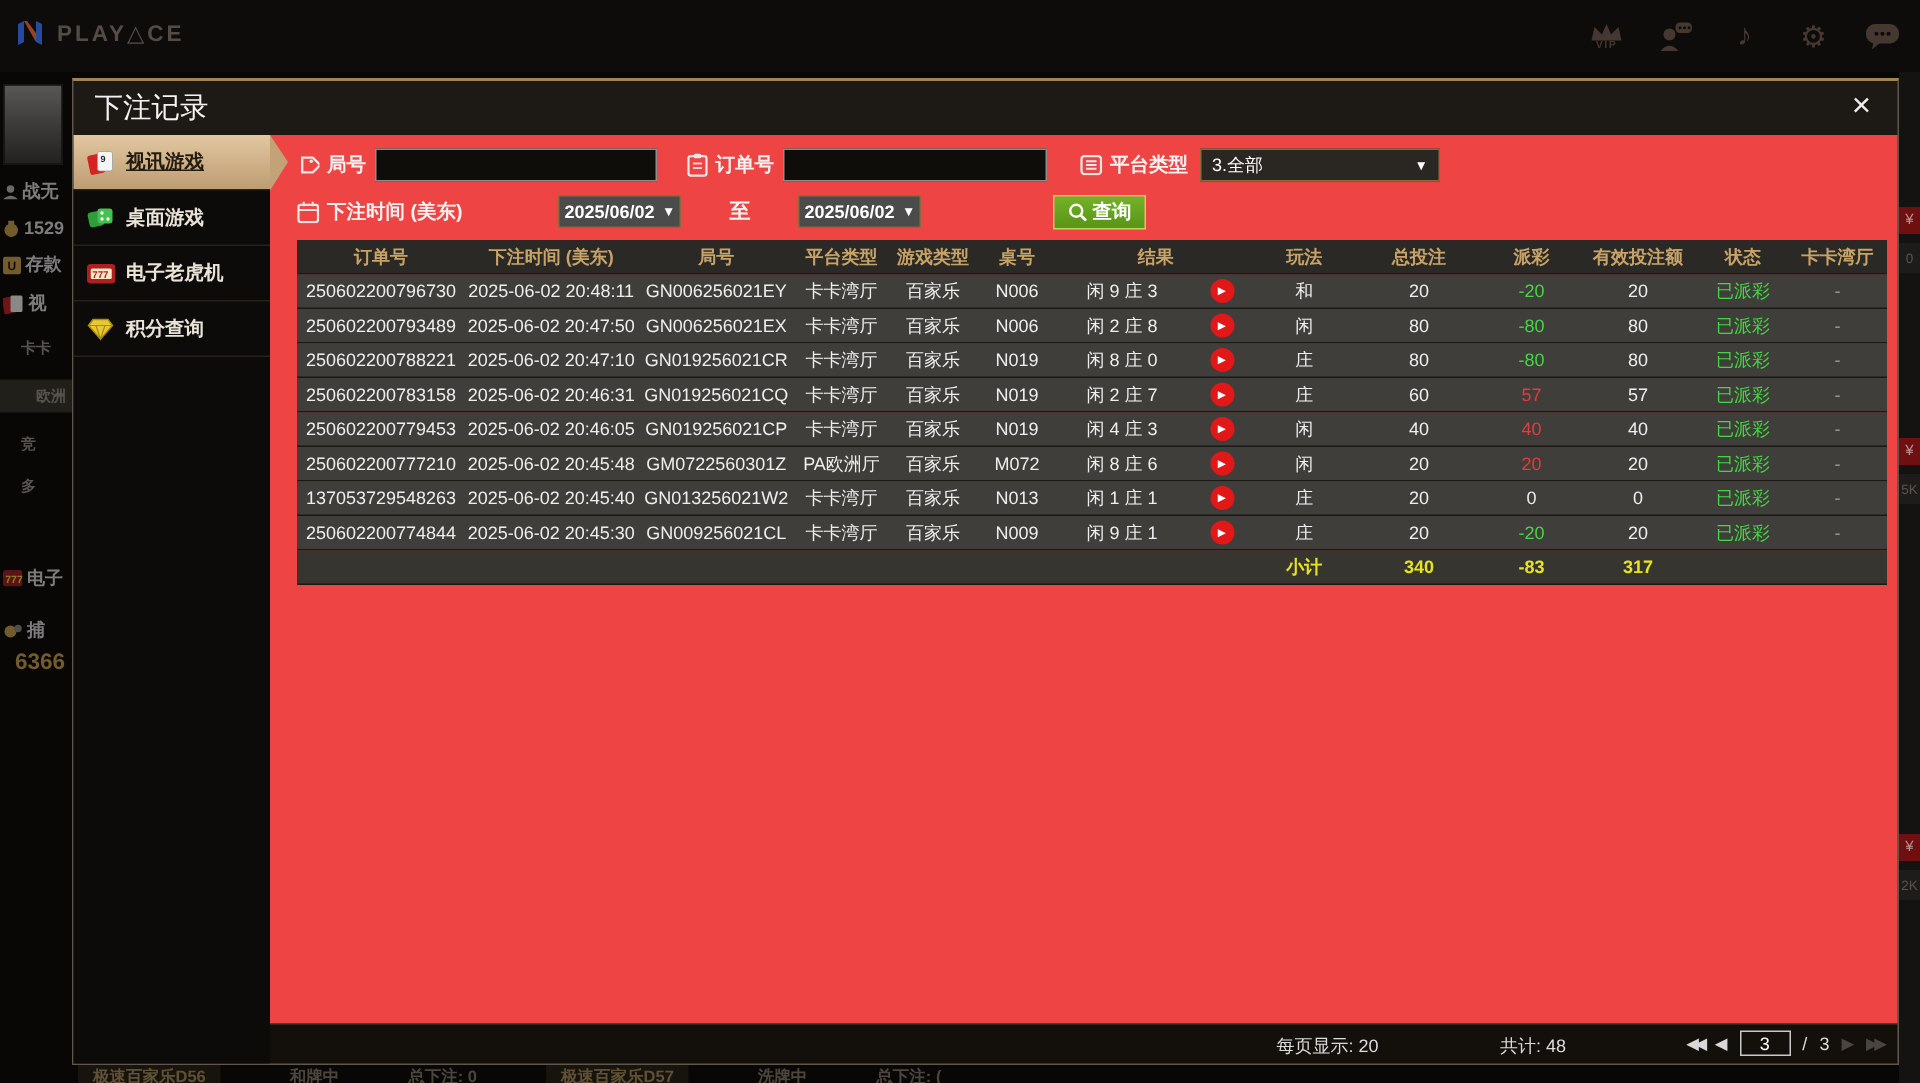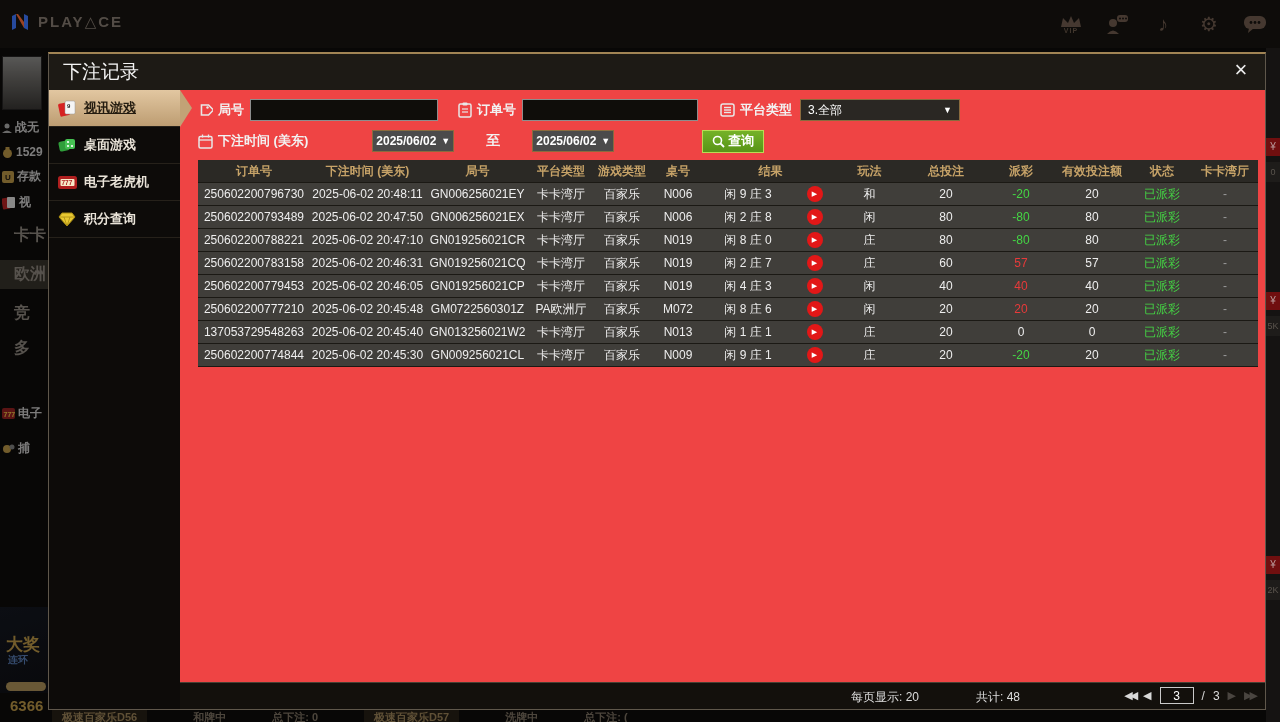--- a/index.html
+++ b/index.html
@@ -15,22 +15,22 @@
   .tico { width:30px; height:28px; color:#53443а; color:#53443a; display:flex; flex-direction:column; align-items:center; justify-content:center; font-size:20px; cursor:pointer; }
   .tico svg { display:block; }
   .vip-label { font-size:7px; color:#4e4136; font-weight:bold; letter-spacing:1px; margin-top:-2px; }
 
   
   .bg-left { position:absolute; left:0; top:48px; width:48px; height:674px; overflow:hidden; opacity:.55; }
   .avatar { width:40px; height:54px; margin:8px 0 0 2px; background:linear-gradient(180deg,#9a9a98 0%,#6d6b68 45%,#3a3836 100%); border:1px solid #222; }
   .bgrow { display:flex; align-items:center; gap:3px; margin-top:9px; margin-left:2px; white-space:nowrap; font-weight:bold; }
   .bgrow .t { font-size:12px; color:#ddd; }
   .gold { color:#e8b33a; }
-  .navfrag { font-size:16px; color:#979087; font-weight:bold; margin:14px 0 0 14px; }
-  .navfrag.hl { background:#37332b; padding:4px 0 4px 14px; margin-left:0; width:48px; }
+  .navfrag { font-size:10px; color:#979087; font-weight:bold; margin:14px 0 0 14px; }
+  .navfrag.hl { background:#37332b; padding:4px 0 4px 24px; margin-left:0; width:48px; }
   .bg-banner { margin-top:150px; width:48px; height:86px; background:linear-gradient(160deg,#10141f,#0a0c12); position:relative; }
   .bg-banner .bb1 { position:absolute; left:6px; top:26px; color:#caa24a; font-size:17px; font-weight:bold; }
   .bg-banner .bb2 { position:absolute; left:8px; top:46px; color:#5d86c5; font-size:10px; font-weight:bold; }
   .bg-banner .bb3 { position:absolute; left:6px; bottom:2px; width:40px; height:9px; border-radius:5px; background:#b99b5e; }
   .bg-num { color:#caa24a; font-size:15px; font-weight:bold; margin:4px 0 0 10px; }
 
   .bg-bottom { position:absolute; left:48px; top:710px; width:1218px; height:12px; overflow:hidden; opacity:.6; display:flex; gap:46px; align-items:flex-start; padding-left:4px; }
   .bfrag { font-size:11px; font-weight:bold; color:#7a6f60; white-space:nowrap; }
   .bfrag.plaque { color:#9a8257; background:#221b12; padding:0 10px; }
 
@@ -83,21 +83,21 @@
   .stat-ok { color:#44d644; } .mode-dash { color:#9a9a9a; }
   .playbtn { width:16px; height:16px; border-radius:50%; background:#e21717; color:#fff; font-size:7px;
              display:flex; align-items:center; justify-content:center; cursor:pointer; }
   .sumrow { display:flex; height:23px; background:#37352f; border-bottom:1px solid #1b1914; color:#e6e321; font-weight:bold; }
   .sum-spacer { width:639px; } .sum-tail { flex:1; }
 
   
   .mfooter { position:absolute; left:0; right:0; bottom:0; height:27px; background:#13100c; border-top:1px solid #474034;
              font-size:12px; color:#dcdcdc; }
   .f-pgsize { position:absolute; left:644px; top:6px;margin-left:27px; }
-  .f-total { position:absolute; left:796px; top:6px; }
+  .f-total { position:absolute; left:820px; top:6px; }
   .pager { position:absolute; right:10px; top:4px; display:flex; align-items:center; gap:8px; }
   .pg-arrow { font-size:11px; color:#d8d8d8; cursor:pointer; letter-spacing:-3px; }
   .pg-arrow.dis { color:#4a4540; cursor:default; }
   .pg-box { width:34px; height:17px; border:1px solid #c9c9c9; text-align:center; line-height:16px; color:#fff; background:transparent; font-size:12px; }
   .pg-sep { color:#dcdcdc; }
 </style>
 </head>
 <body>
 
 <div class="topbar">
@@ -181,25 +181,20 @@
       </svg>
       <span class="t">电子</span>
     </div>
   <div class="bgrow" style="margin-top:18px;">
       <svg width="13" height="11" viewBox="0 0 13 11">
         <circle cx="5" cy="6" r="4" fill="#caa24a"></circle>
         <circle cx="10" cy="4" r="2.5" fill="#8a8a8a"></circle>
       </svg>
       <span class="t">捕</span>
     </div>
-  <div class="bg-banner">
-    <span class="bb1">大奖</span>
-    <span class="bb2">连环</span>
-    <span class="bb3"></span>
-  </div>
   <div class="bg-num">6366</div>
 </div>
 
 <div class="bg-bottom">
     <span class="bfrag plaque">极速百家乐D56</span>
     <span class="bfrag">和牌中</span>
     <span class="bfrag">总下注: 0</span>
     <span class="bfrag plaque">极速百家乐D57</span>
     <span class="bfrag">洗牌中</span>
     <span class="bfrag">总下注: (</span>
@@ -485,20 +480,28 @@
               <span class="playbtn">▶</span>
             </span>
             <span class="cell cpl">庄</span>
             <span class="cell ctb">20</span>
             <span class="cell cpo neg">-20</span>
             <span class="cell cvb">20</span>
             <span class="cell cst stat-ok">已派彩</span>
             <span class="cell cmo mode-dash">-</span>
           </div>
         </div>
+      <div class="sumrow">
+        <span class="sum-spacer"></span>
+        <span class="cell cpl">小计</span>
+        <span class="cell ctb">340</span>
+        <span class="cell cpo">-83</span>
+        <span class="cell cvb">317</span>
+        <span class="sum-tail"></span>
+      </div>
     </div>
 
     <div class="mfooter">
       <span class="f-pgsize">
         <span>每页显示:</span> <span>20</span>
       </span>
       <span class="f-total">
         <span>共计:</span> <span>48</span>
       </span>
       <span class="pager">

